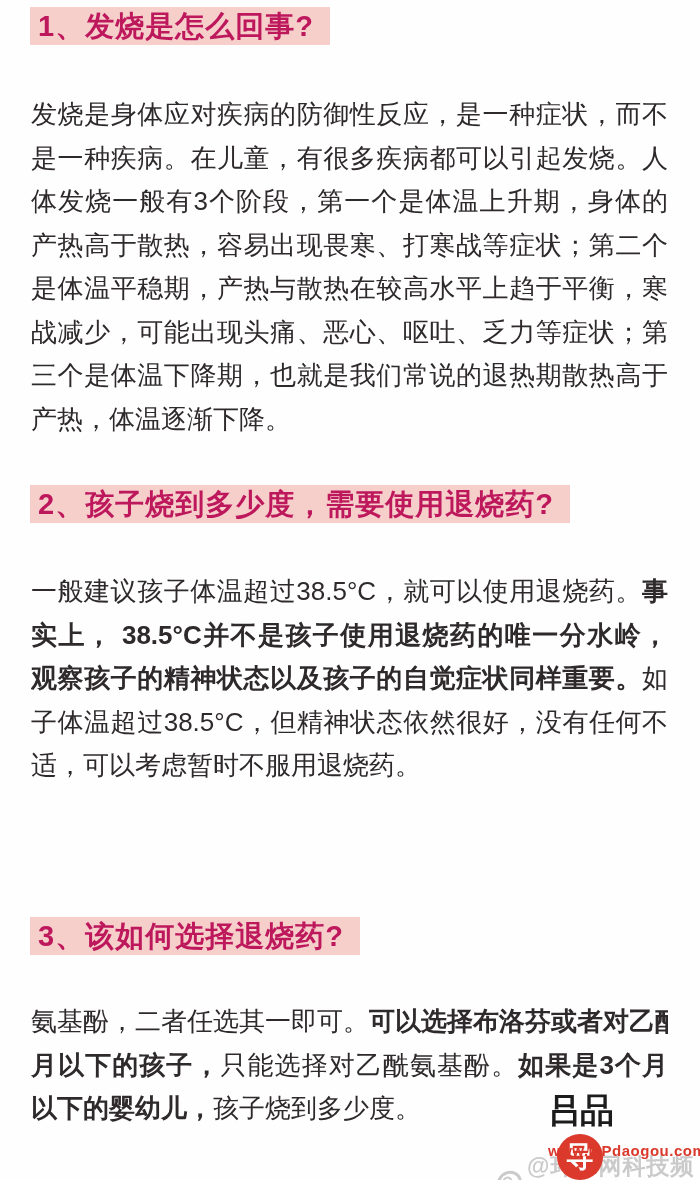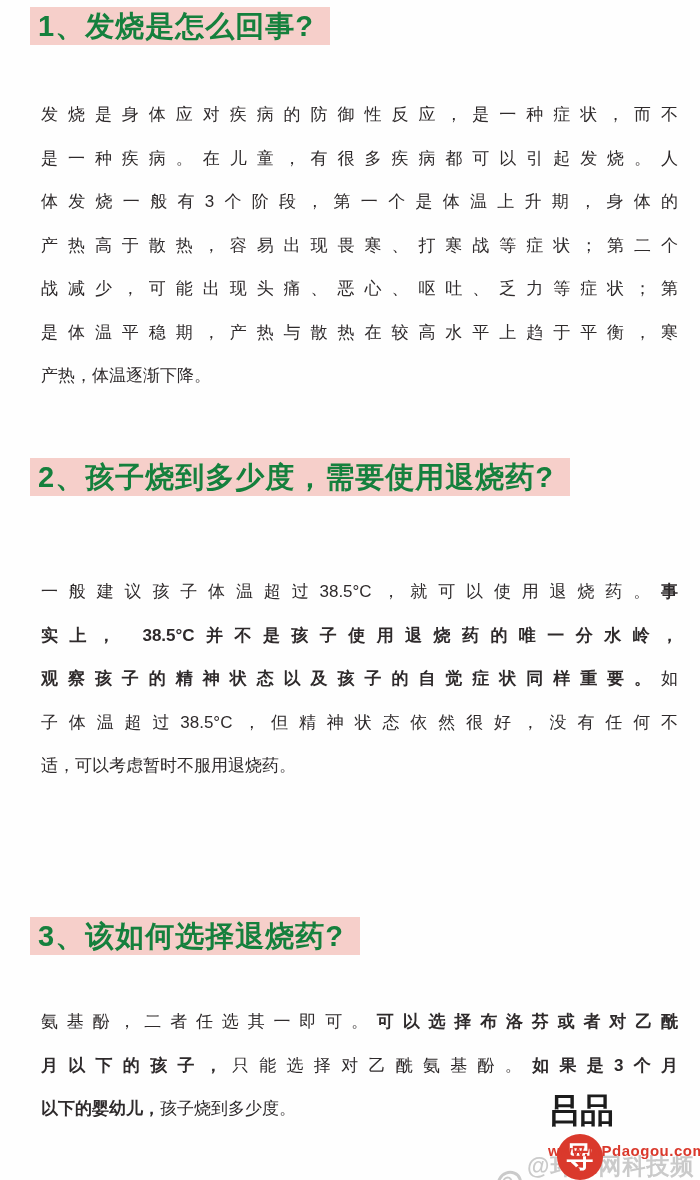--- a/index.html
+++ b/index.html
@@ -2,39 +2,39 @@
 <html><head>
 <meta charset="utf-8">
 <style>
   html,body{margin:0;padding:0;}
   body{width:700px;height:1180px;background:#fefefe;font-family:"Liberation Sans","DejaVu Sans",sans-serif;}
   .page{position:relative;width:700px;height:1180px;overflow:hidden;background:#fefefe;}
 
   
   .h-band{
     position:absolute;left:30px;height:38px;line-height:38px;
-    background:#f6cfca;color:#15803d;
+    background:#f6cfca;color:#be185d;
     font-size:29px;font-weight:700;letter-spacing:1px;
     padding:0 16px 0 8px;white-space:nowrap;
   }
 
   
   .para{
     position:absolute;left:31px;width:637px;
-    font-size:17px;line-height:43.5px;color:#2e2a2b;margin-left:10px;
+    font-size:26px;line-height:43.5px;color:#2e2a2b;
   }
   .para .line{
     height:43.5px;overflow:hidden;white-space:nowrap;
     text-align:justify;text-align-last:justify;text-justify:inter-ideograph;
   }
   .para .line.last{text-align-last:left;}
   .para b{font-weight:700;}
 
   #s1h{top:7px;}  #s1p{top:93px;}
-  #s2h{top:458px;} #s2p{top:570px;}
+  #s2h{top:485px;} #s2p{top:570px;}
   #s3h{top:917px;} #s3p{top:1000px;}
 
   
   .wm-logo{position:absolute;left:548px;top:1088px;display:flex;align-items:center;
     color:#1c1c1c;font-weight:700;z-index:3;flex-direction:column;}
   .wm-logo .t1{font-size:34px;letter-spacing:-2px;}
   .wm-circle{width:46px;height:46px;border-radius:50%;background:#da392c;color:#ffffff;
     font-size:28px;line-height:46px;text-align:center;margin:0 -1px;flex:0 0 auto;}
   .wm-logo .t2{font-size:38px;}
   .wm-site{position:absolute;left:548px;top:1142px;font-size:15px;font-weight:700;
@@ -50,22 +50,23 @@
 <body>
 
 <div class="page">
 
   <div class="h-band" id="s1h">1、发烧是怎么回事?</div>
   <div class="para" id="s1p">
       <div class="line"><span>发烧是身体应对疾病的防御性反应，是一种症状，而不</span></div>
       <div class="line"><span>是一种疾病。在儿童，有很多疾病都可以引起发烧。人</span></div>
       <div class="line"><span>体发烧一般有3个阶段，第一个是体温上升期，身体的</span></div>
       <div class="line"><span>产热高于散热，容易出现畏寒、打寒战等症状；第二个</span></div>
+      <div class="line"><span>是体温平稳期，产热与散热在较高水平上趋于平衡，寒</span></div>
       <div class="line"><span>战减少，可能出现头痛、恶心、呕吐、乏力等症状；第</span></div>
-      <div class="line"><span>是体温平稳期，产热与散热在较高水平上趋于平衡，寒</span></div>
+      <div class="line"><span>三个是体温下降期，也就是我们常说的退热期散热高于</span></div>
       <div class="line last"><span>产热，体温逐渐下降。</span></div>
     </div>
 
   <div class="h-band" id="s2h">2、孩子烧到多少度，需要使用退烧药?</div>
   <div class="para" id="s2p">
       <div class="line"><span>一般建议孩子体温超过38.5°C，就可以使用退烧药。</span><b>事</b></div>
       <div class="line"><b>实上， 38.5°C并不是孩子使用退烧药的唯一分水岭，</b></div>
       <div class="line"><b>观察孩子的精神状态以及孩子的自觉症状同样重要。</b><span>如</span></div>
       <div class="line"><span>子体温超过38.5°C，但精神状态依然很好，没有任何不</span></div>
       <div class="line last"><span>适，可以考虑暂时不服用退烧药。</span></div>

